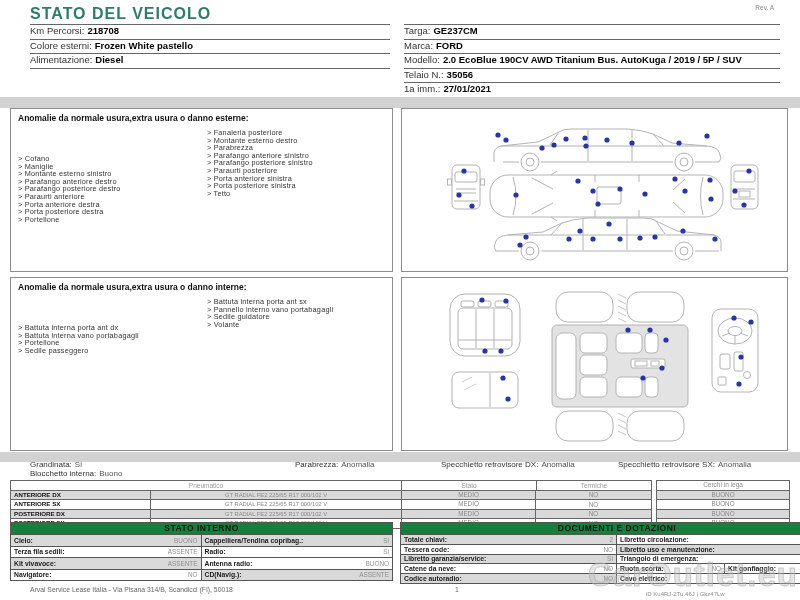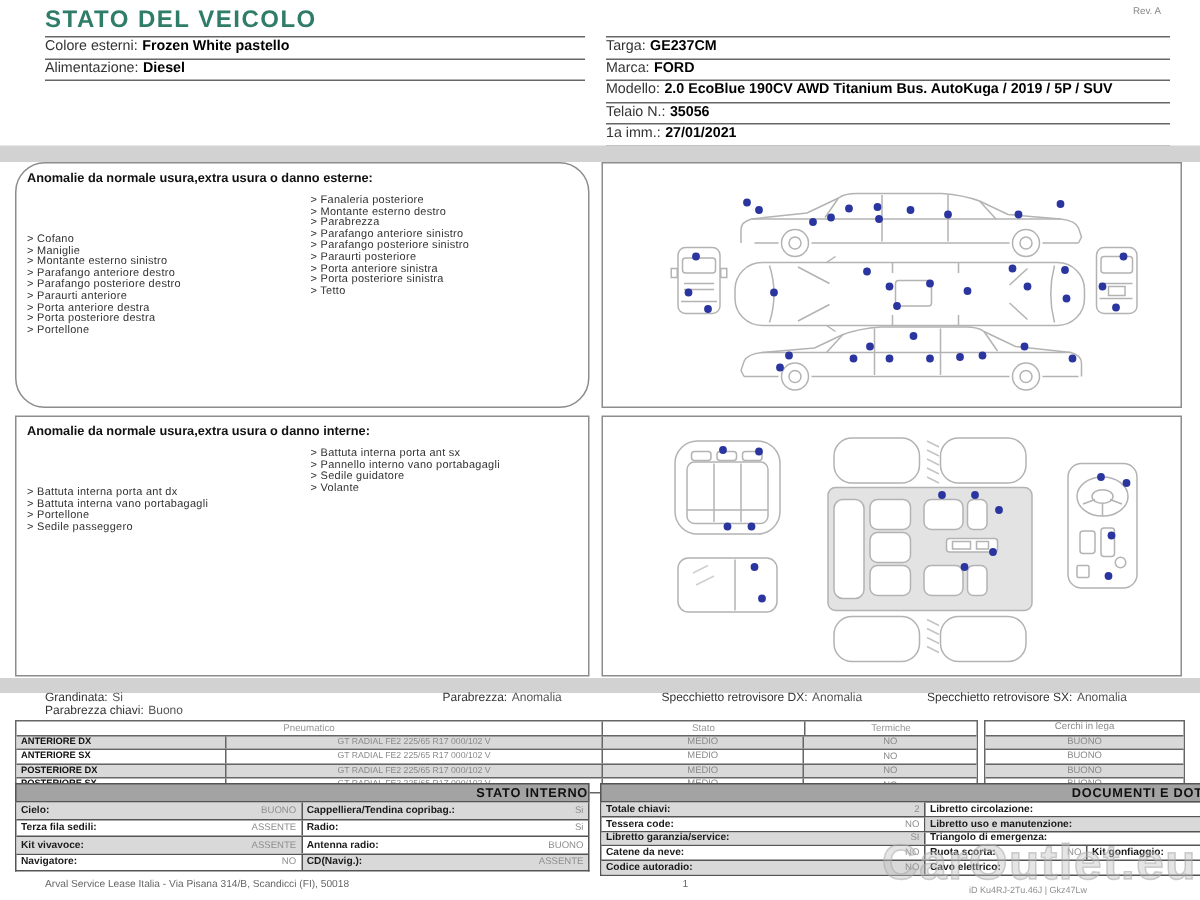--- a/index.html
+++ b/index.html
@@ -18,21 +18,21 @@
   .info-right{left:404px;top:24px;width:376px;}
   .info-row{border-bottom:1px solid #666;padding:1px 0 2px 0;font-size:9.5px;
     line-height:10.5px;color:#333;}
   .info-row .val{font-weight:bold;color:#000;margin-left:3px;}
   
   .band{position:absolute;left:0;width:800px;background:#d2d2d2;}
   .band-top{top:97px;height:11px;}
   .band-mid{top:452px;height:10px;}
   
   .box{position:absolute;border:1px solid #8c8c8c;background:#fff;}
-  .box-ext-text{left:10px;top:108px;width:381px;height:162px;border-radius:20px;}
+  .box-ext-text{left:10px;top:108px;width:381px;height:162px;}
   .box-ext-diag{left:401px;top:108px;width:385px;height:162px;}
   .box-int-text{left:10px;top:277px;width:381px;height:172px;}
   .box-int-diag{left:401px;top:277px;width:385px;height:172px;}
   .box-title{position:absolute;left:7px;top:4px;font-size:8.5px;font-weight:bold;color:#111;}
   .alist{position:absolute;top:20px;font-size:7.3px;line-height:7.6px;color:#333;letter-spacing:0.2px;}
   .alist.c1{left:7px;width:186px;margin-top:26px;}
   .alist.c2{left:196px;width:180px;}
   .alist .li::before{content:"> ";}
   
   .diag-svg{position:absolute;left:0;top:0;width:100%;height:100%;}
@@ -57,22 +57,22 @@
   .h-term{flex:1;text-align:center;}
   .c-pos{width:136px;padding-left:3px;font-weight:bold;color:#111;border-right:1px solid #666;height:100%;line-height:8.5px;font-size:6.2px;}
   .c-tyre{width:250px;text-align:center;color:#8a8a8a;font-size:5.8px;border-right:1px solid #666;height:100%;line-height:8.5px;}
   .c-stato{width:133px;text-align:center;color:#8a8a8a;border-right:1px solid #666;height:100%;line-height:8.5px;}
   .c-term{flex:1;text-align:center;color:#8a8a8a;}
   .cc{height:100%;line-height:8.5px;text-align:center;color:#8a8a8a;width:100%;}
   
   .btable{position:absolute;top:522px;background:#fff;}
   .si-table{left:10px;width:383px;}
   .doc-table{left:400px;width:434px;}
-  .bt-head{height:11px;line-height:11px;background:#a3a3a3;border:1px solid #555;
-    text-align:right;font-weight:bold;font-size:8.5px;color:#111;letter-spacing:0.5px;}
+  .bt-head{height:11px;line-height:11px;background:#15803d;border:1px solid #555;
+    text-align:center;font-weight:bold;font-size:8.5px;color:#111;letter-spacing:0.5px;}
   .bt-body{border:1px solid #555;border-top:none;}
   .bt-row{display:flex;}
   .bt-row + .bt-row{border-top:1px solid #555;}
   .si-table .bt-row{height:10.5px;}
   .doc-table .bt-row{height:8.8px;}
   .bt-cell{display:flex;align-items:center;width:50%;padding:0 3px;box-sizing:border-box;}
   .bt-cell.first{border-right:1px solid #555;}
   .bt-cell.gray{background:#d9d9d9;}
   .bt-lab{font-weight:bold;font-size:6.8px;color:#1a1a1a;white-space:nowrap;}
   .bt-val{margin-left:auto;font-size:6.4px;color:#8f8f8f;white-space:nowrap;}
@@ -88,20 +88,21 @@
     letter-spacing:1px;z-index:5;}
   .watermark-id{position:absolute;left:646px;top:591px;font-size:6px;color:#8f8f8f;z-index:6;}
 </style>
 </head>
 <body>
 
 <div class="page-title">STATO DEL VEICOLO</div>
 <div class="rev">Rev. A</div>
 
 <div class="info-block info-left">
+  <div class="info-row"><span class="lab">Km Percorsi:</span><span class="val">218708</span></div>
   <div class="info-row"><span class="lab">Colore esterni:</span><span class="val">Frozen White pastello</span></div>
   <div class="info-row"><span class="lab">Alimentazione:</span><span class="val">Diesel</span></div>
 </div>
 
 <div class="info-block info-right">
   <div class="info-row"><span class="lab">Targa:</span><span class="val">GE237CM</span></div>
   <div class="info-row"><span class="lab">Marca:</span><span class="val">FORD</span></div>
   <div class="info-row"><span class="lab">Modello:</span><span class="val">2.0 EcoBlue 190CV AWD Titanium Bus. AutoKuga / 2019 / 5P / SUV</span></div>
   <div class="info-row"><span class="lab">Telaio N.:</span><span class="val">35056</span></div>
   <div class="info-row"><span class="lab">1a imm.:</span><span class="val">27/01/2021</span></div>
@@ -324,21 +325,21 @@
         <circle cx="349" cy="44" r="2.6" fill="#2b35a0"></circle>
         <circle cx="339" cy="79" r="2.6" fill="#2b35a0"></circle>
         <circle cx="337" cy="106" r="2.6" fill="#2b35a0"></circle>
       </g>
   </svg>
 </div>
 
 <div class="band band-mid"></div>
 
 <div class="stat pos-a"><span>Grandinata:</span><span class="val">Si</span></div>
-<div class="stat pos-b"><span>Parabrezza chiavi:</span><span class="val">Buono</span></div>
+<div class="stat pos-b"><span>Blocchetto interna:</span><span class="val">Buono</span></div>
 <div class="stat pos-c"><span>Parabrezza:</span><span class="val">Anomalia</span></div>
 <div class="stat pos-d"><span>Specchietto retrovisore DX:</span><span class="val">Anomalia</span></div>
 <div class="stat pos-e"><span>Specchietto retrovisore SX:</span><span class="val">Anomalia</span></div>
 
 <div class="tyre-wrap">
   <div class="tyre-main">
     <div class="t-row">
       <div class="th h-pneu">Pneumatico</div>
       <div class="th h-stato">Stato</div>
       <div class="th h-term">Termiche</div>

